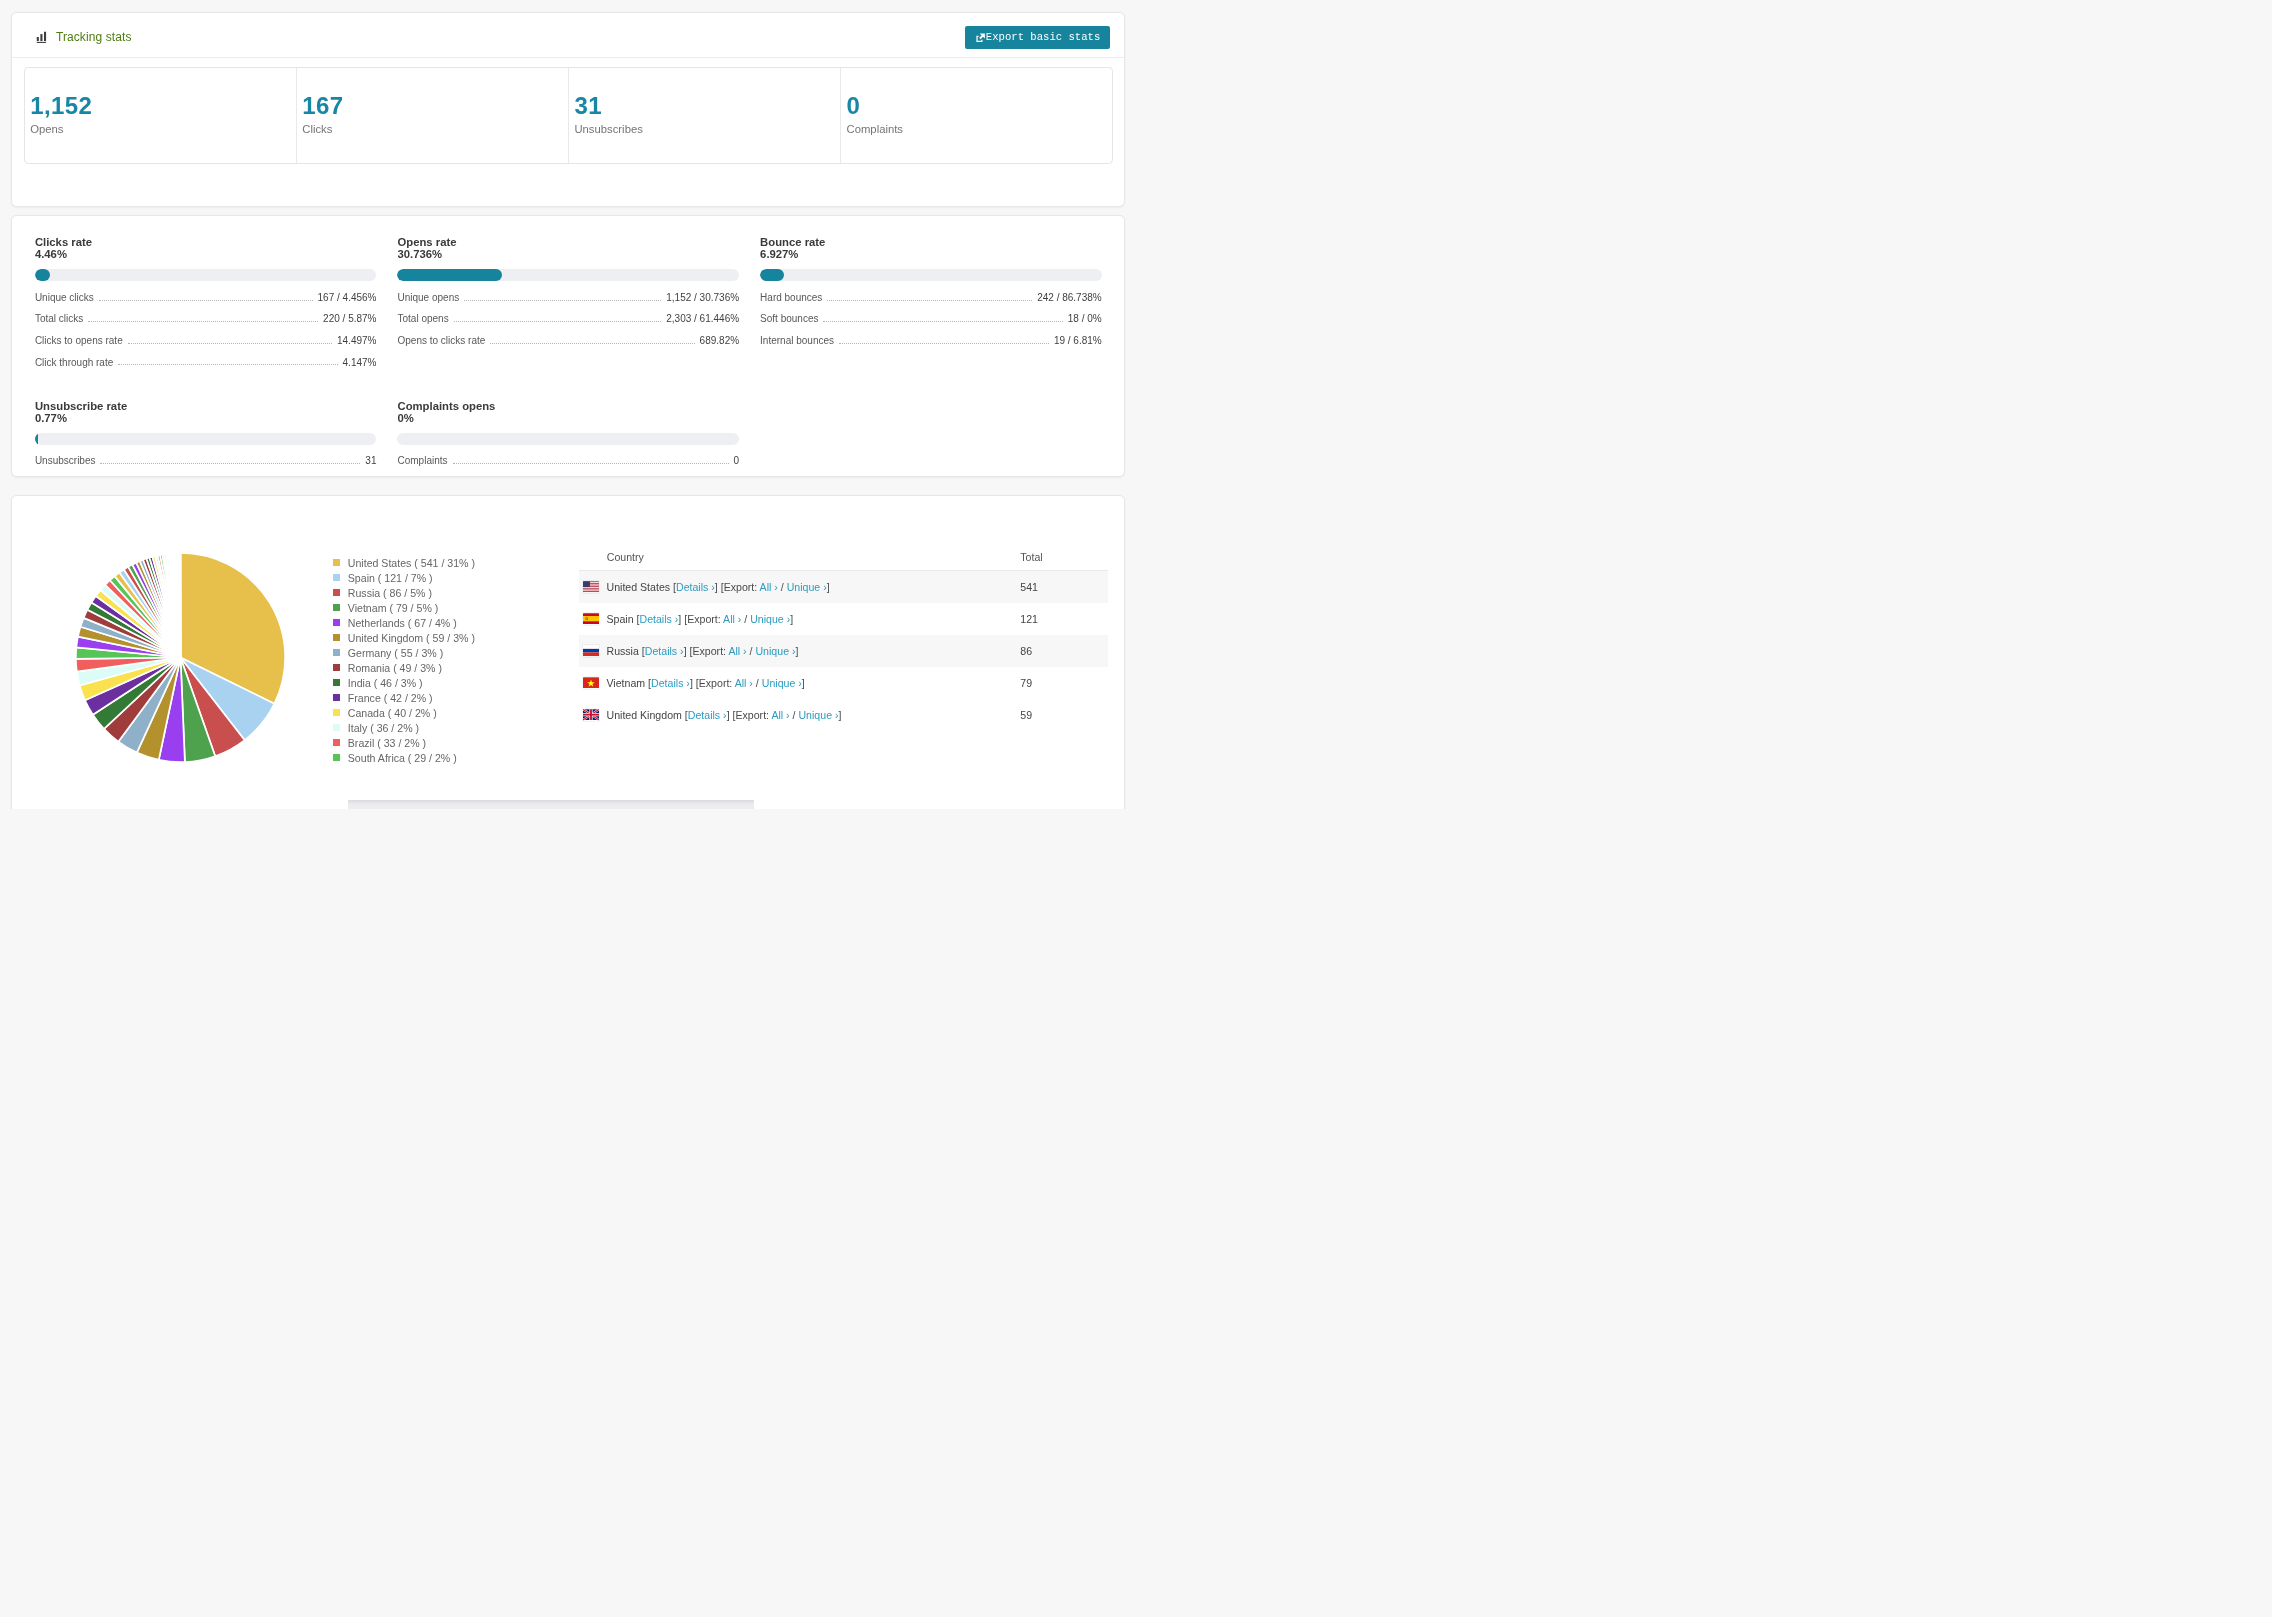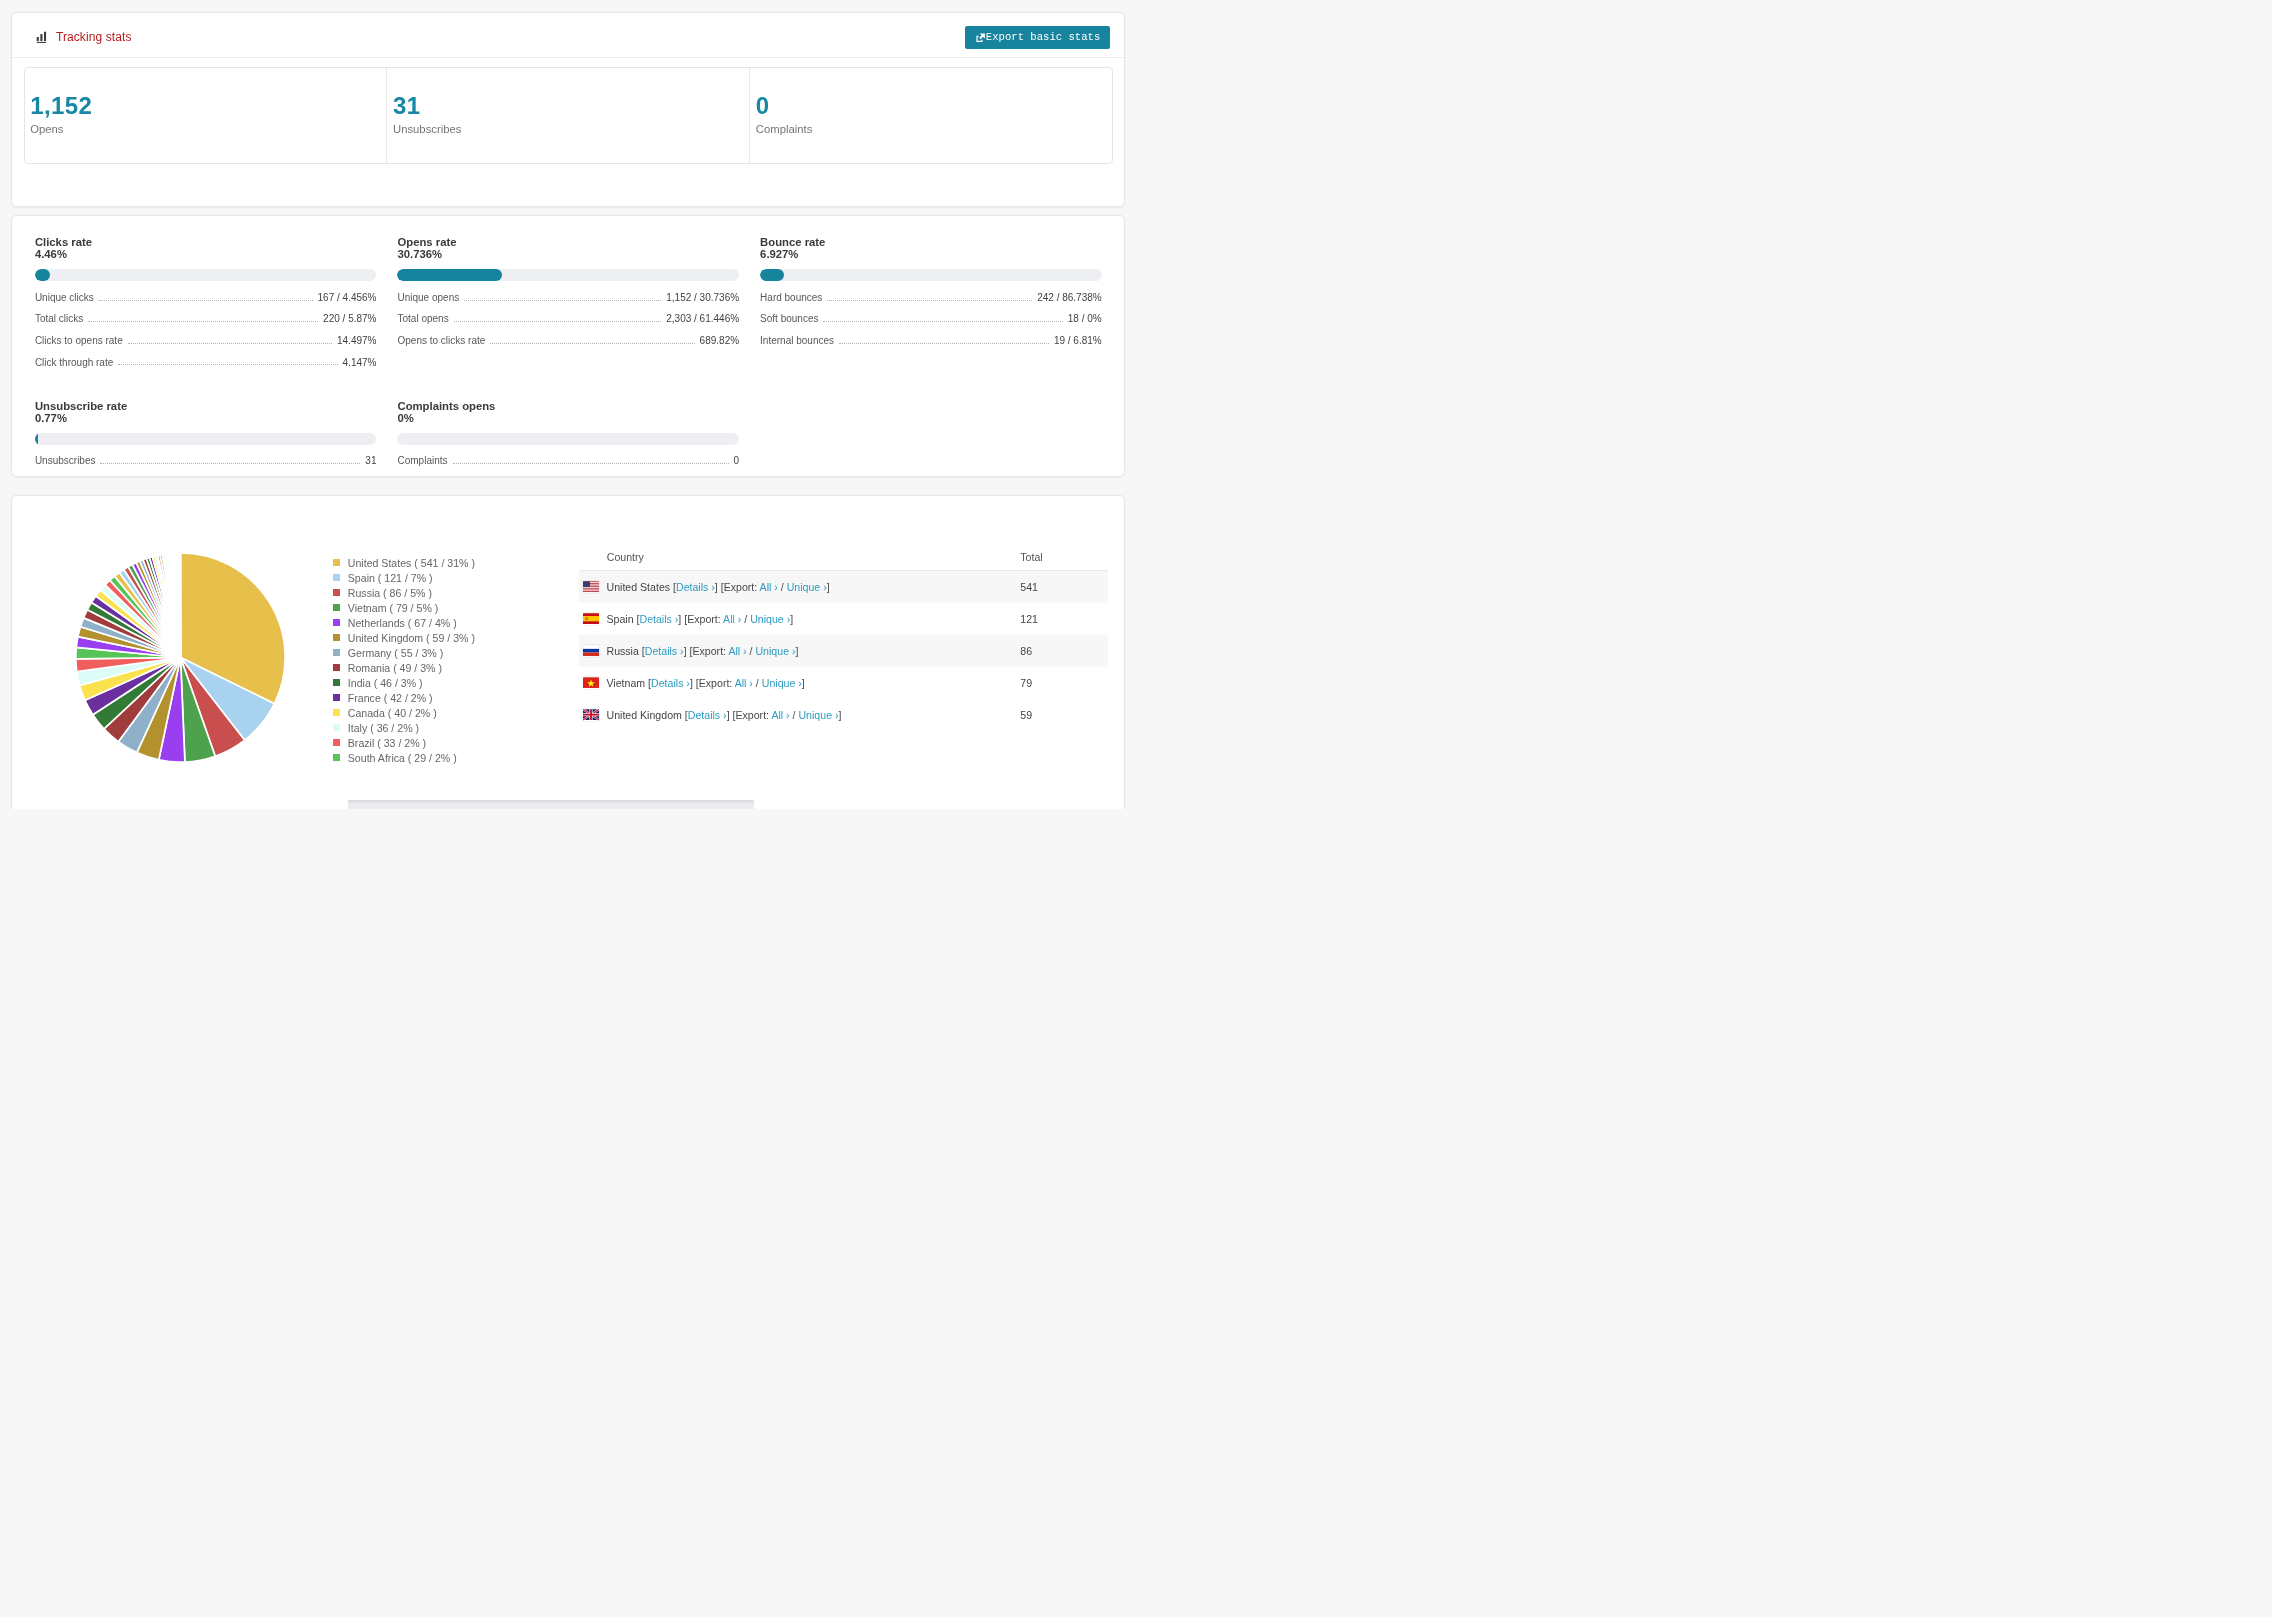--- a/index.html
+++ b/index.html
@@ -5,21 +5,21 @@
   * { margin:0; padding:0; box-sizing:border-box; }
   html,body { background:#f7f7f8; font-family:"Liberation Sans", sans-serif; }
   .page { position:relative; width:1136px; height:809px; overflow:hidden; background:#f7f7f8; }
   .card { position:absolute; left:11.3px; width:1114px; background:#fff; border:0.7px solid #e7e7e9;
           border-radius:5.6px; box-shadow:0 0.7px 2.1px rgba(0,0,0,.05); }
 
   
   #card-tracking { top:12px; height:195px; }
   .card-head { display:flex; align-items:center; gap:7px; padding:17px 22.6px 12.7px 22.6px;
                border-bottom:0.7px solid #ededed; position:relative; }
-  .card-title { font-size:12px; color:#b91c1c; font-weight:500; letter-spacing:0.1px; }
+  .card-title { font-size:12px; color:#4d7c0f; font-weight:500; letter-spacing:0.1px; }
   .head-icon { width:14px; height:14px; color:#3d3d3d; flex:0 0 auto; }
   .export-btn { position:absolute; right:14px; top:12.7px; display:flex; align-items:center; 
                 background:#17849d; color:#fff; border:none; border-radius:2.1px; padding:5.6px 10px;
                 font-size:10.6px; font-family:Liberation Mono, monospace; cursor:pointer; }
   .export-btn svg { width:11.3px; height:11.3px; }
   .summary { display:flex; margin:9.2px 11.3px 0 11.3px; border:0.7px solid #e5e5e7; border-radius:4.2px; }
   .summary-cell { flex:1; text-align:left; padding:24px 5.6px 28px 5.6px; border-right:0.7px solid #e9e9eb; }
   .summary-cell:last-child { border-right:none; }
   .summary-num { font-size:24px; font-weight:700; color:#1787a5; letter-spacing:0.4px; }
   .summary-label { font-size:11.3px; color:#757575; margin-top:2.8px; }
@@ -86,20 +86,24 @@
           <path d="M10 3h11v11l-4-4-5.2 5.2-2.9-2.9L14 7.2 10 3z"></path>
           <path d="M3 8h4.5v2.6H5.6v7.8h7.8v-1.9H16V21H3V8z"></path>
         </svg>
         <span>Export basic stats</span>
       </button>
     </div>
     <div class="summary">
       <div class="summary-cell">
         <div class="summary-num">1,152</div>
         <div class="summary-label">Opens</div>
+      </div>
+      <div class="summary-cell">
+        <div class="summary-num">167</div>
+        <div class="summary-label">Clicks</div>
       </div>
       <div class="summary-cell">
         <div class="summary-num">31</div>
         <div class="summary-label">Unsubscribes</div>
       </div>
       <div class="summary-cell">
         <div class="summary-num">0</div>
         <div class="summary-label">Complaints</div>
       </div>
     </div>

